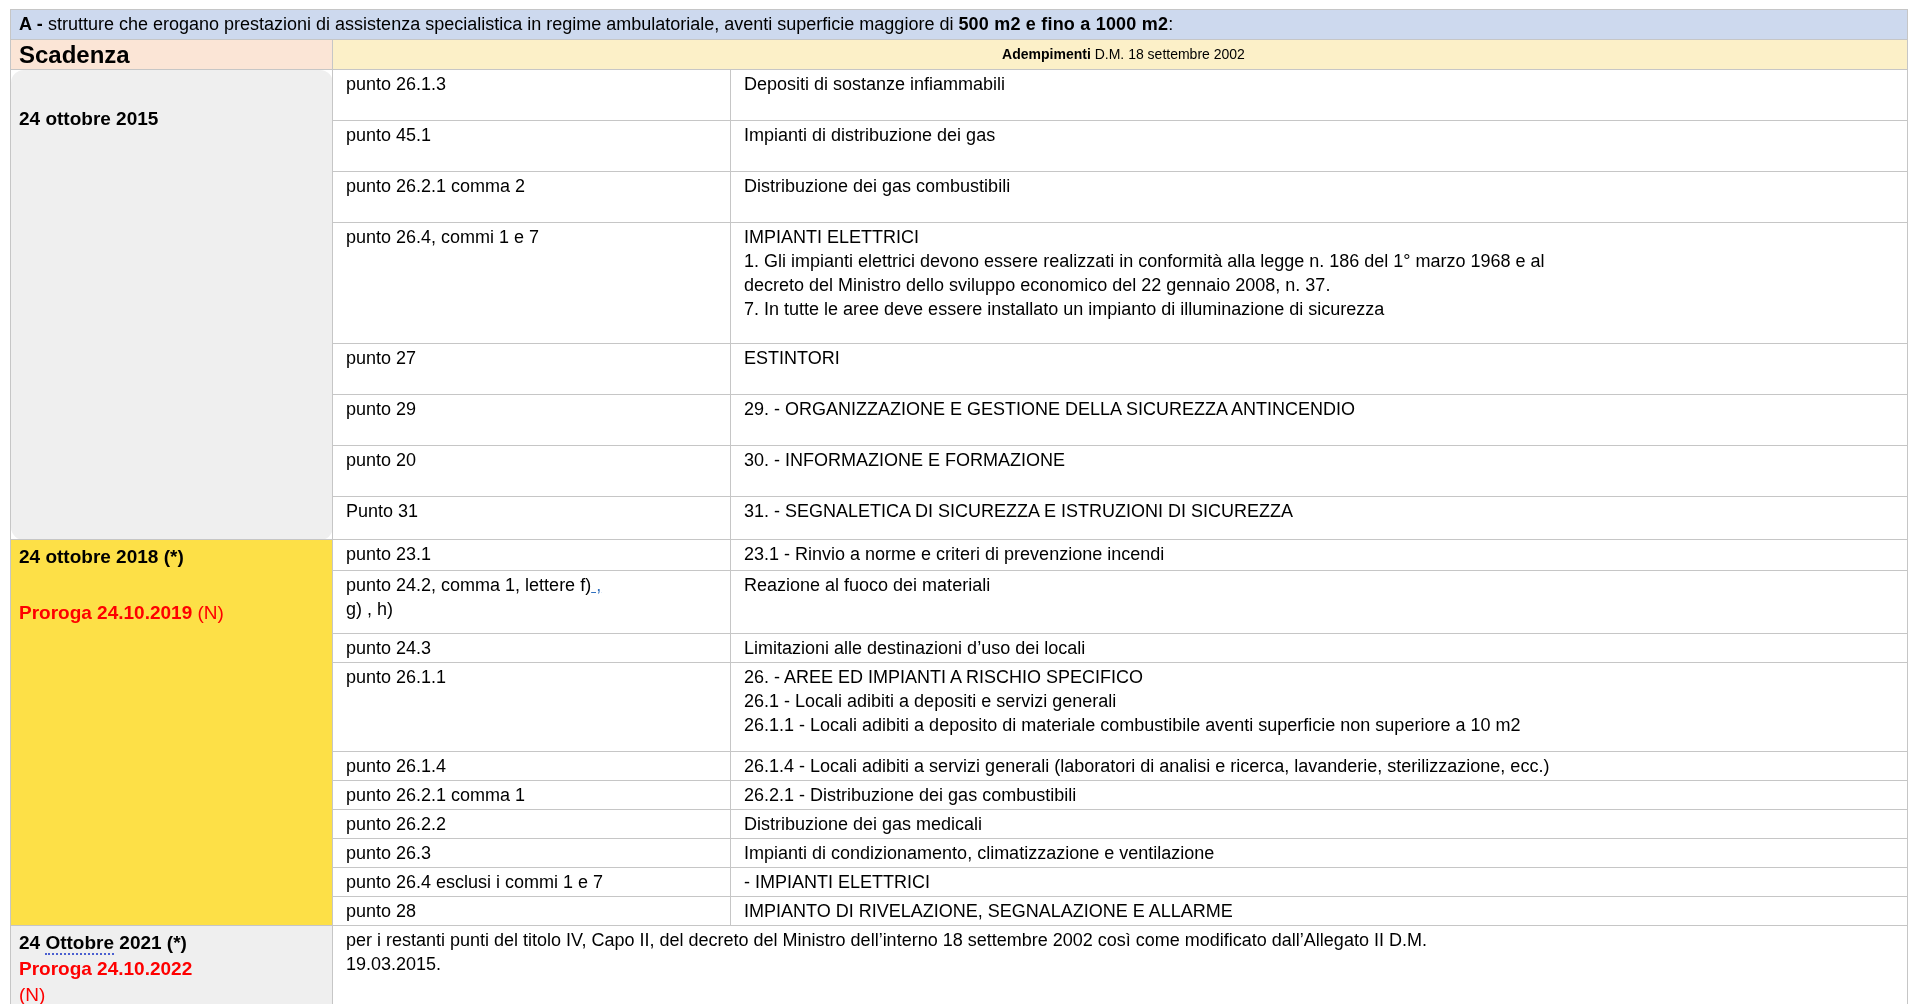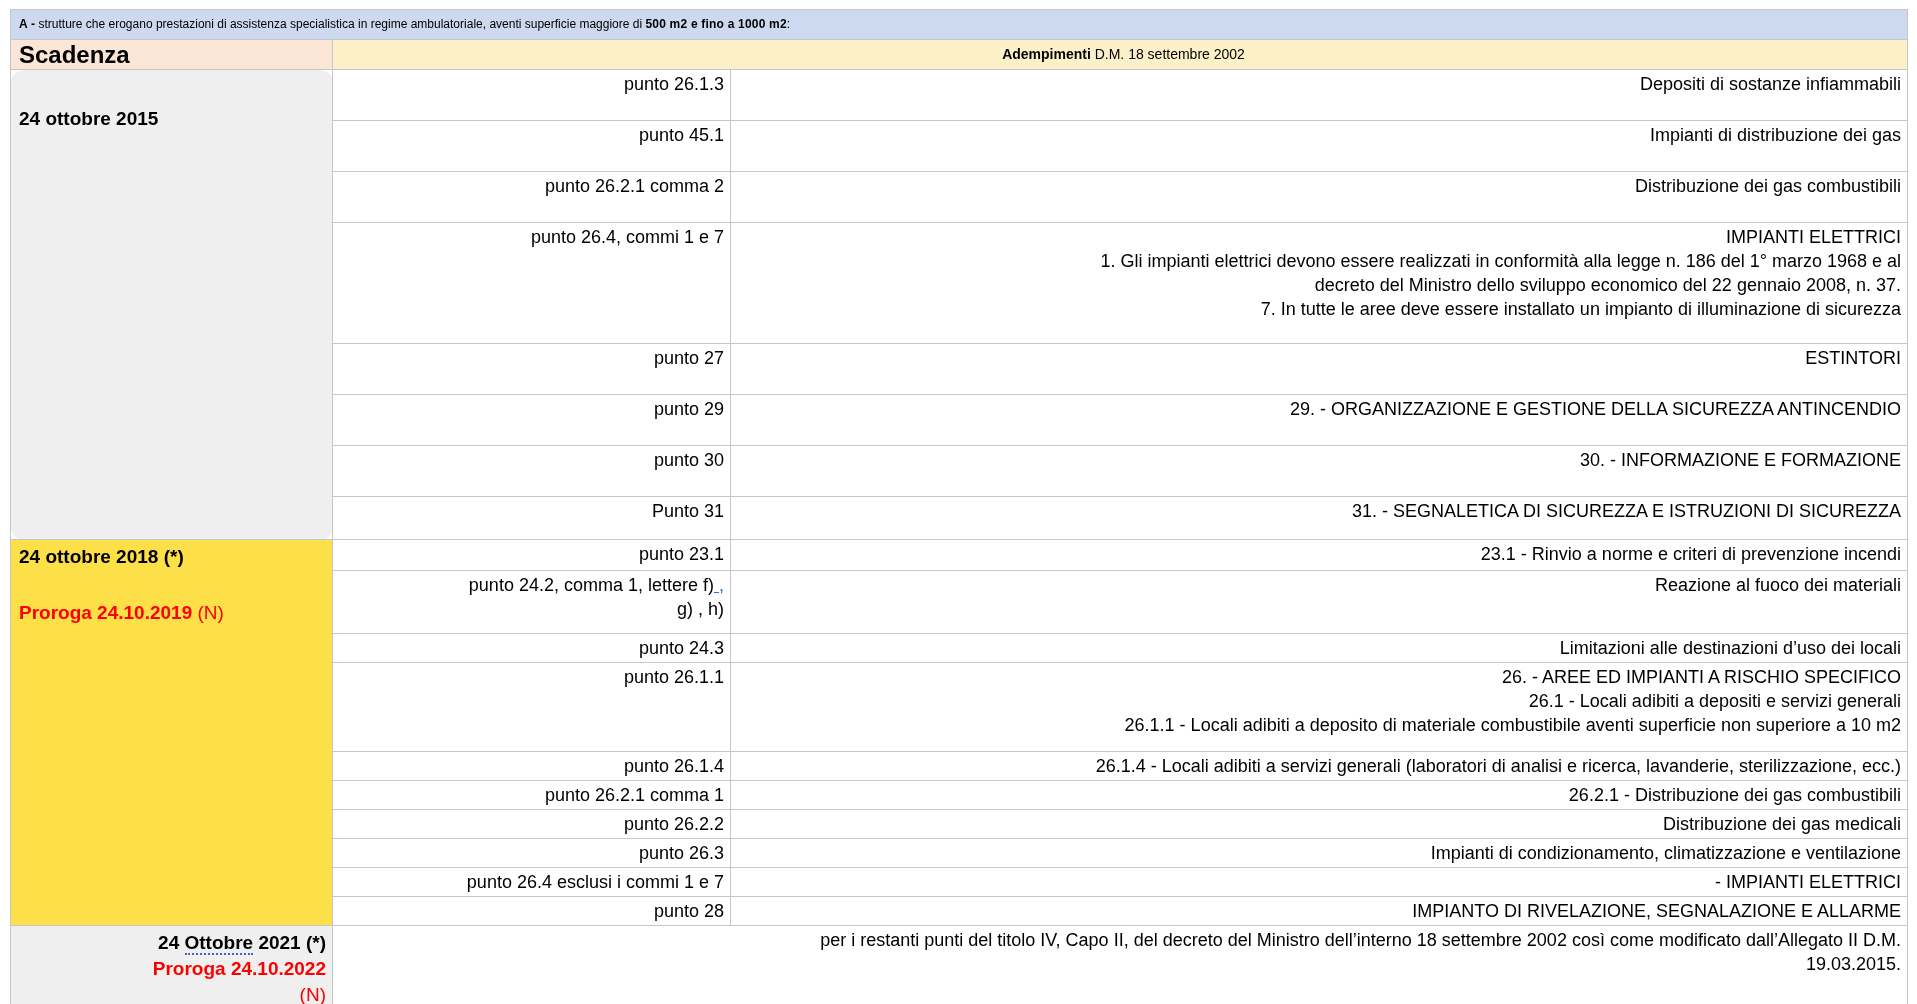--- a/index.html
+++ b/index.html
@@ -13,21 +13,21 @@
     position:absolute;left:10px;top:9px;width:1897px;
   }
   td{
     border:1px solid #c6c6c6;vertical-align:top;
     font-size:18px;line-height:24px;overflow:hidden;
     padding:2px 6px 2px 13px;
   }
   
   td.titlebar{
     background:#cdd9ee;height:24px;padding:2px 6px 2px 8px;
-    font-size:12px;line-height:25px;
+    font-size:18px;line-height:25px;
   }
   td.titlebar b{letter-spacing:.2px;}
   td.scadenza{
     background:#fbe5d6;font-weight:bold;font-size:24px;height:24px;
     padding-left:8px;line-height:25px;
   }
   td.adempimenti{
     background:#fcf0c8;text-align:center;font-size:14px;height:24px;line-height:25px;
   }
   
@@ -45,21 +45,21 @@
   .tracked{color:#2f6fbe;text-decoration:underline;}
   
   tr.h50 td.body{height:46px;}
   tr.h120 td.body{height:116px;}
   tr.h42 td.body{height:38px;}
   tr.h62 td.body{height:58px;}
   tr.h88 td.body{height:84px;}
   tr.h31 td.body{height:26px;}
   tr.h29 td.body{height:24px;}
   tr.h92 td.body{height:88px;}
-  td.body{background:#ffffff;text-align:right;}
+  td.body{background:#ffffff;}
   .wrap{white-space:normal;}
 </style>
 </head>
 <body>
 
 <div class="screen">
 <table class="doc">
   <colgroup>
     <col style="width:322px">
         <col style="width:398px">
@@ -100,21 +100,21 @@
   </tr>
   <tr class="h50">
     <td class="body">punto 27</td>
     <td class="body">ESTINTORI</td>
   </tr>
   <tr class="h50">
     <td class="body">punto 29</td>
     <td class="body">29. - ORGANIZZAZIONE E GESTIONE DELLA SICUREZZA ANTINCENDIO</td>
   </tr>
   <tr class="h50">
-    <td class="body">punto 30</td>
+    <td class="body">punto 20</td>
     <td class="body">30. - INFORMAZIONE E FORMAZIONE</td>
   </tr>
   <tr class="h42">
     <td class="body">Punto 31</td>
     <td class="body">31. - SEGNALETICA DI SICUREZZA E ISTRUZIONI DI SICUREZZA</td>
   </tr>
 
   <tr class="h31">
     <td class="deadline blue pad-top-4" rowspan="10">
       <div>24 ottobre 2018 (*)</div>

